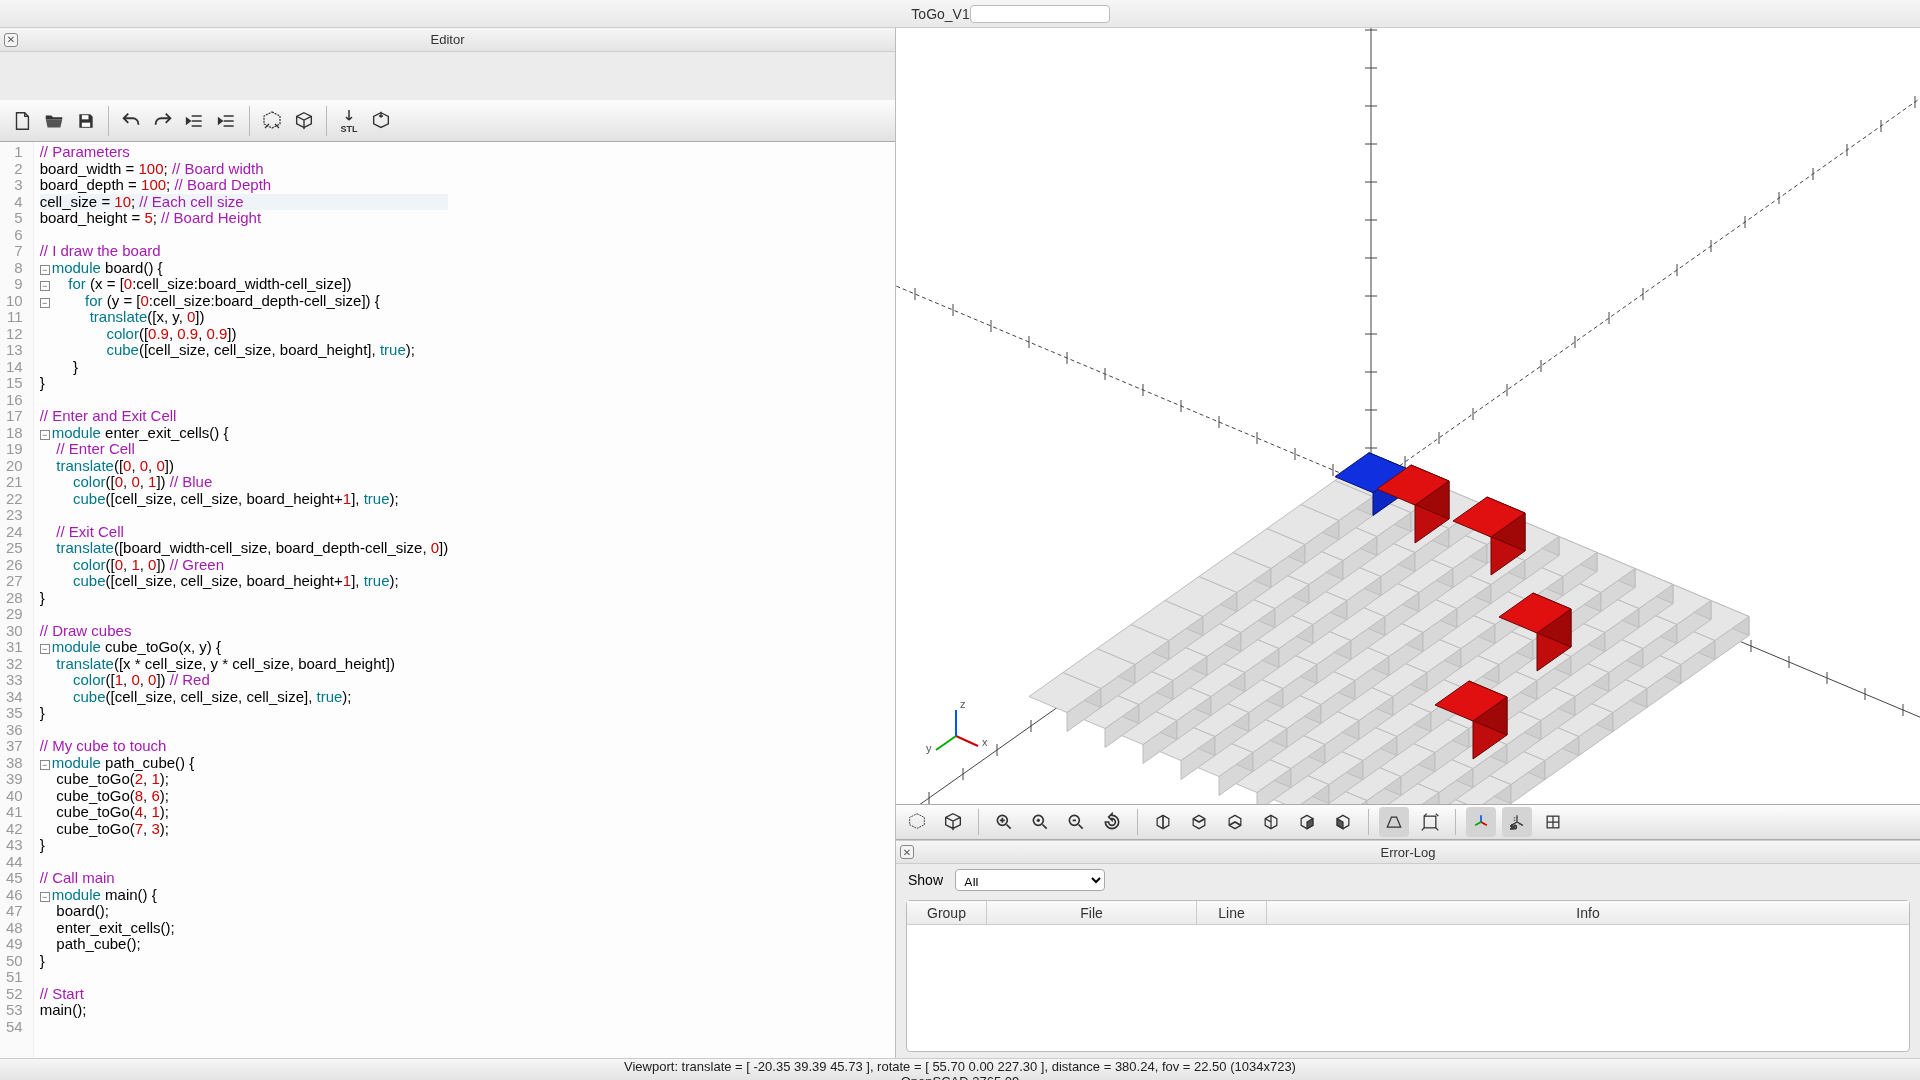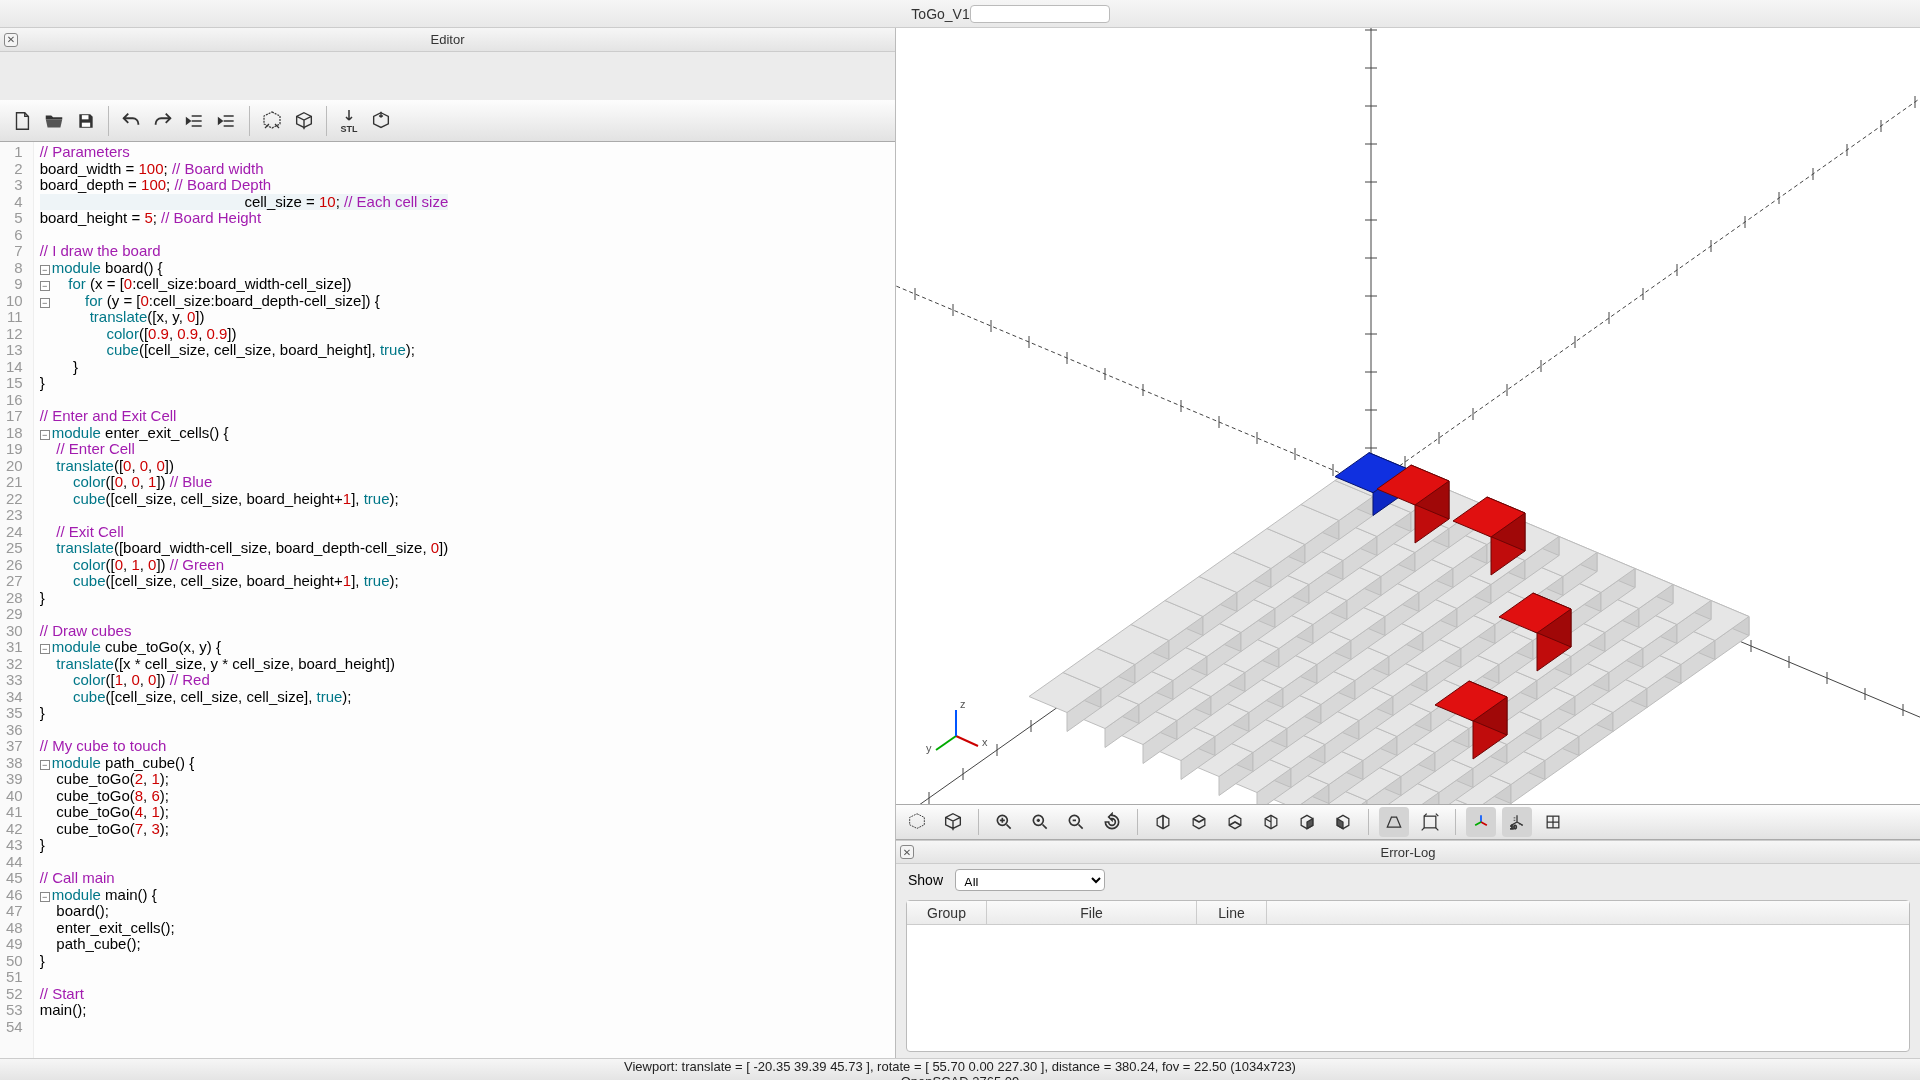--- a/index.html
+++ b/index.html
@@ -15,21 +15,21 @@
 .toolbar { height:42px; background:linear-gradient(#fdfdfd,#e2e2e2); border-bottom:1px solid #aaa; display:flex; align-items:center; padding:0 6px; margin-top:48px;}
 .toolbar .sep { width:1px; height:30px; background:#bbb; margin:0 6px;}
 .tbtn { width:32px; height:32px; display:flex; align-items:center; justify-content:center; border-radius:4px;}
 .code-area { flex:1; background:#fdfdfd; overflow:auto; display:flex; font-family:Menlo,Consolas,monospace; font-size:15px; line-height:16.5px;}
 .gutter { color:#999; text-align:right; padding:2px 10px 0 6px; user-select:none; background:#fafafa; border-right:1px solid #eee; }
 .code { padding:2px 0 0 6px; white-space:pre; color:#000;}
 .c-comment { color:#a21caf;}
 .c-keyword { color:#007788; font-weight:500;}
 .c-num { color:#cc0000;}
 .c-ident { color:#000;}
-.code .hl { background:#eef4f7; display:inline-block; width:100%;text-align:right;}
+.code .hl { background:#eef4f7; display:inline-block; width:100%;}
 .fold { display:inline-block; width:10px; height:10px; border:1px solid #888; font-size:9px; line-height:8px; text-align:center; color:#555; background:#fff; margin-right:2px;}
 
 .right { flex:1; display:flex; flex-direction:column; }
 .viewport { flex:1; background:#fff; position:relative; overflow:hidden;}
 .viewport svg { width:100%; height:100%;}
 .view-toolbar { height:36px; background:linear-gradient(#fdfdfd,#e2e2e2); border-top:1px solid #aaa; border-bottom:1px solid #aaa; display:flex; align-items:center; padding:0 6px; gap:6px;}
 .view-toolbar .sep { width:1px; height:26px; background:#bbb; margin:0 4px;}
 .vbtn { width:30px; height:30px; display:flex; align-items:center; justify-content:center; border-radius:4px;}
 .errorlog-header { height:24px; background:linear-gradient(#f6f6f6,#e4e4e4); border-top:1px solid #ccc; border-bottom:1px solid #ccc; display:flex; align-items:center; position:relative;}
 .errorlog-header .close { width:14px; height:14px; border:1px solid #888; border-radius:3px; margin-left:4px; background:#f4f4f4; display:flex; align-items:center; justify-content:center; font-size:10px; color:#555;}
@@ -680,20 +680,21 @@
       <span>Show</span>
       <select>
         <option>All</option>
       </select>
     </div>
     <div class="log-table">
       <div class="thead">
         <div class="th" style="width:80px">Group</div>
         <div class="th" style="width:210px">File</div>
         <div class="th" style="width:70px">Line</div>
+        <div class="th" style="flex:1;border-right:none">Info</div>
       </div>
       <div class="tbody"></div>
     </div>
   </div>
 </div>
 
 <div class="statusbar">
   <span>Viewport: translate = [ -20.35 39.39 45.73 ], rotate = [ 55.70 0.00 227.30 ], distance = 380.24, fov = 22.50 (1034x723)</span>
   <span>OpenSCAD 3765.09</span>
 </div>

